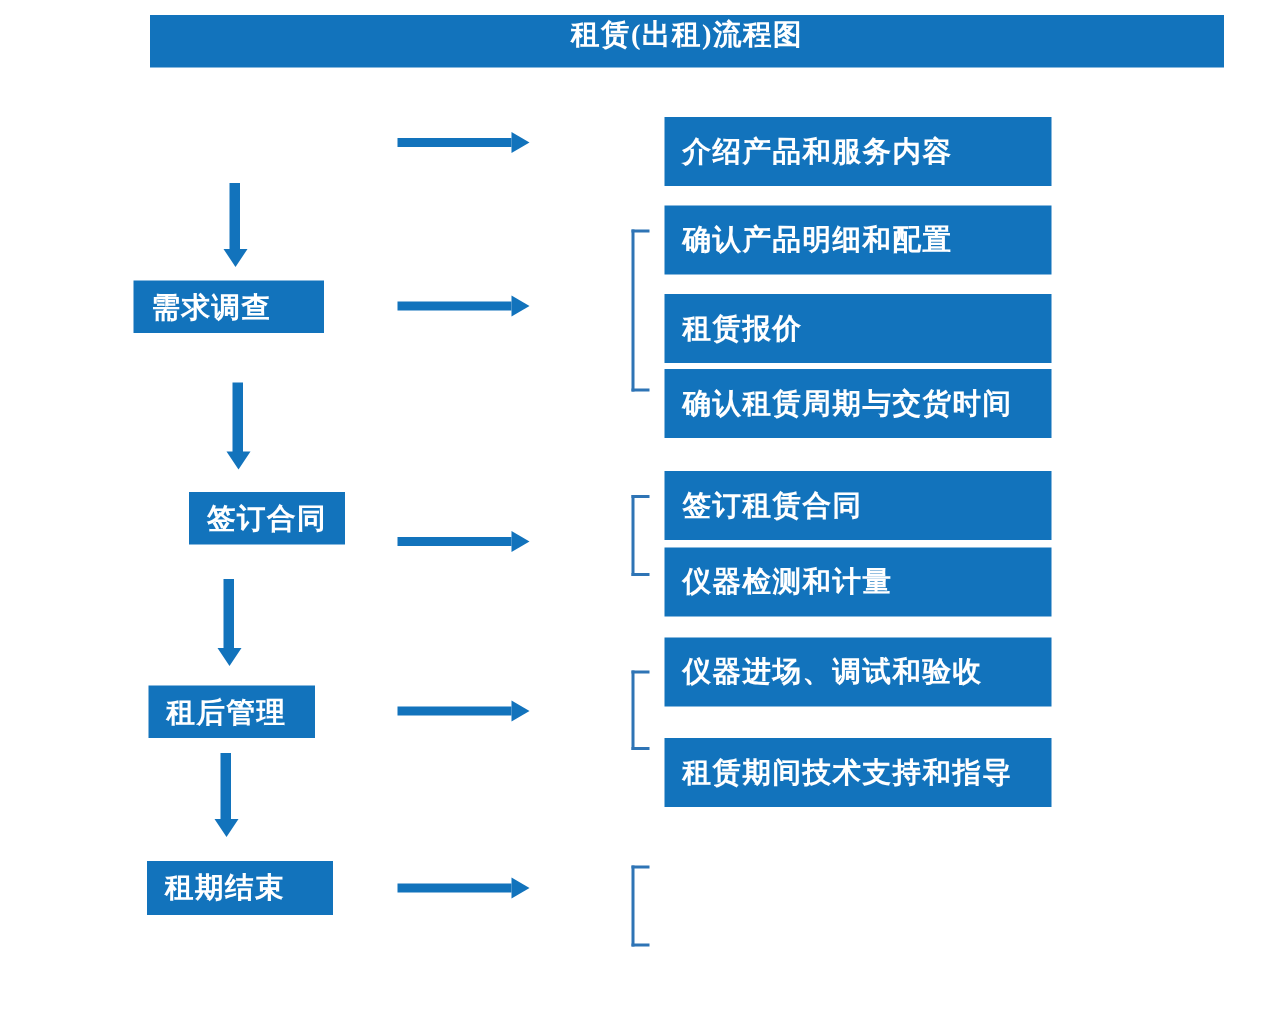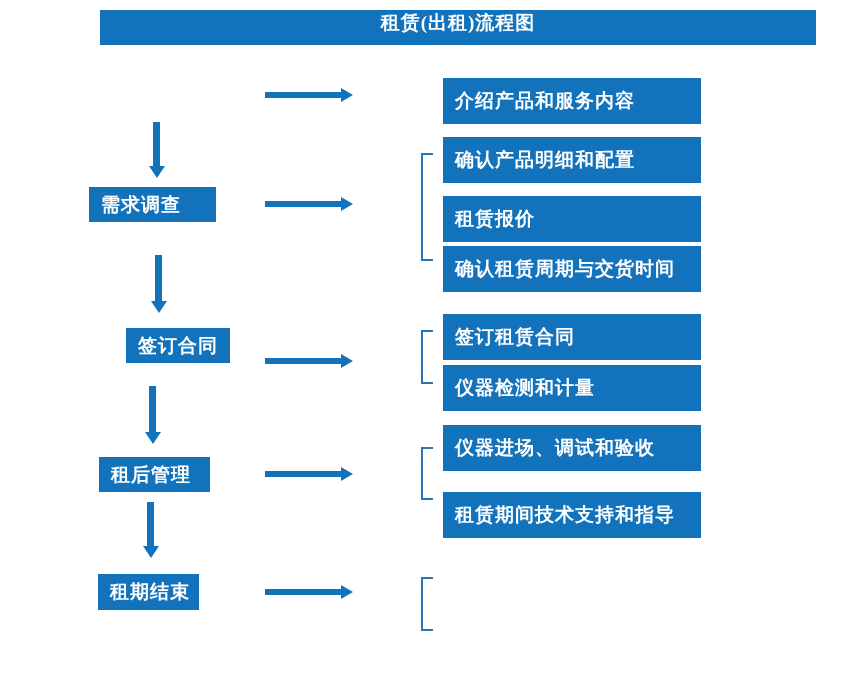--- a/index.html
+++ b/index.html
@@ -37,21 +37,21 @@
     letter-spacing: 1px;
     display: flex;
     align-items: center;
     padding-left: 12px;
   }
   
   .l1 { left: 103px; top: 78px;  width: 122px; height: 35px; }
   .l2 { left: 89px; top: 187px; width: 127px; height: 35px; font-family: Liberation Mono, monospace; }
   .l3 { left: 102px; top: 328px; width: 104px; height: 35px; margin-left: 24px; }
   .l4 { left: 99px;  top: 457px; width: 111px; height: 35px; }
-  .l5 { left: 98px;  top: 574px; width: 101px; height: 36px; text-align: right; }
+  .l5 { left: 98px;  top: 574px; width: 124px; height: 36px; text-align: right; }
   
   .rbox { left: 443px; width: 258px; height: 46px; }
   .r1  { top: 78px; }
   .r2a { top: 137px; }
   .r2b { top: 196px; }
   .r2c { top: 246px; }
   .r3a { top: 314px; }
   .r3b { top: 365px; text-align: right; }
   .r4a { top: 425px; }
   .r4b { top: 492px; }

